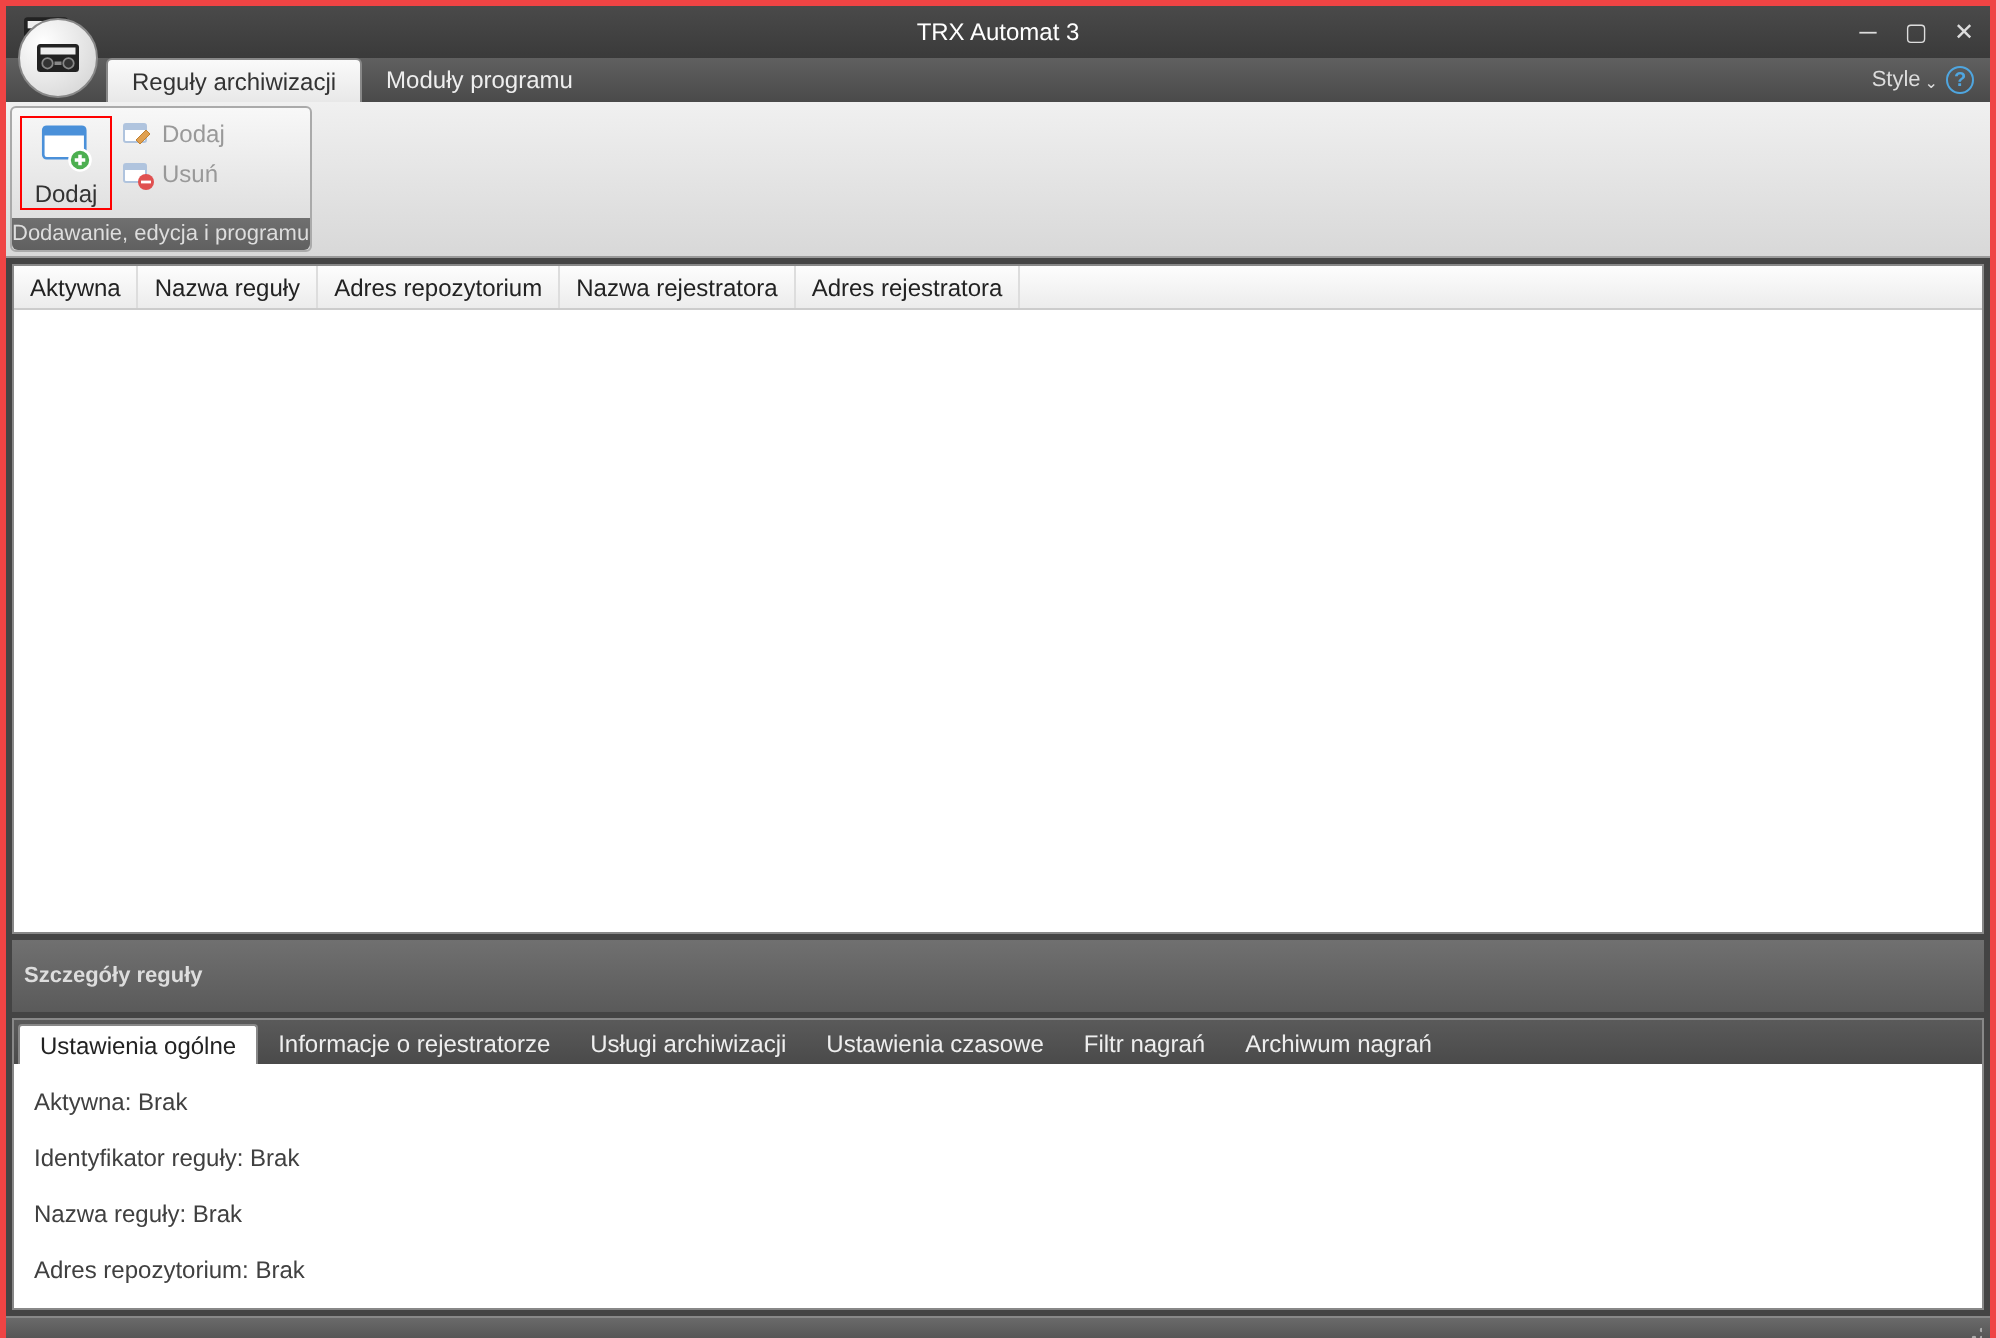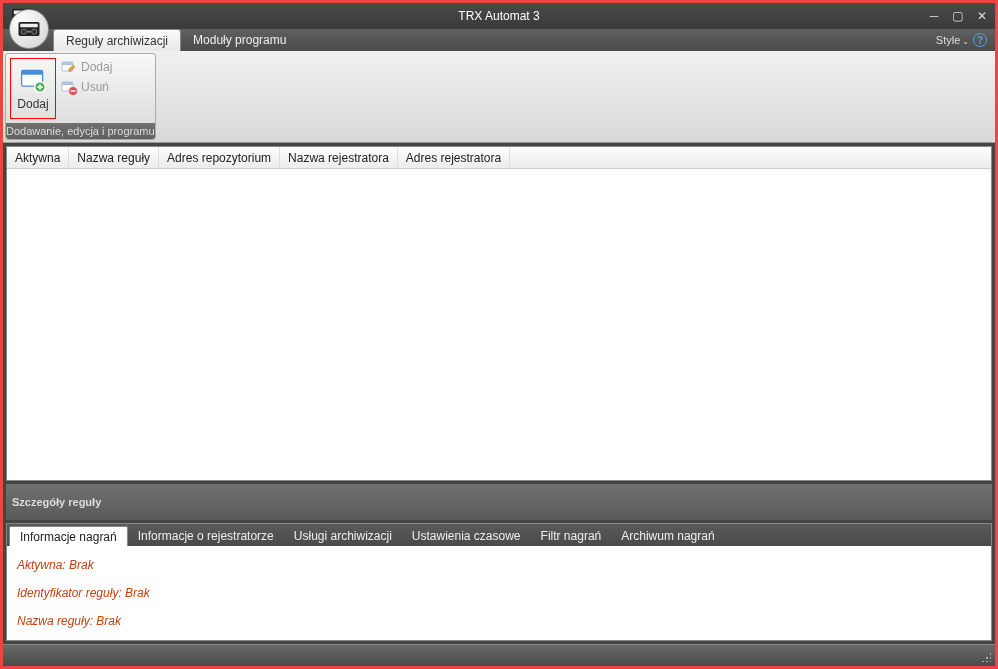--- a/index.html
+++ b/index.html
@@ -32,21 +32,21 @@
   .panel { background:#fff; border:1px solid #888; }
   .grid-panel { height:335px; display:flex; flex-direction:column; }
   .grid-header { height:22px; background:linear-gradient(#fdfdfd,#ececec); border-bottom:1px solid #ccc; display:flex; }
   .col { padding:0 8px; display:flex; align-items:center; font-size:12px; color:#222; border-right:1px solid #ddd; height:100%; cursor:default; }
   .grid-body { flex:1; background:#fff; }
   .details-title { height:36px; background:linear-gradient(#707070,#5a5a5a); color:#ddd; font-size:11px; padding:0 6px; display:flex; align-items:center;font-weight:bold; }
   .detail-panel { flex:1; display:flex; flex-direction:column; }
   .detail-tabs { height:22px; background:linear-gradient(#5a5a5a,#4a4a4a); display:flex; align-items:flex-end; padding-left:2px; }
   .dtab { height:20px; padding:0 10px; font-size:12px; color:#eee; display:flex; align-items:center; cursor:default; }
   .dtab.active { background:#fff; color:#222; border:1px solid #888; border-bottom:none; border-top-left-radius:2px; border-top-right-radius:2px; }
-  .detail-body { flex:1; background:#fff; padding:12px 10px; display:flex; flex-direction:column; gap:14px; font-size:12px; color:#c2410c;font-style:italic; }
+  .detail-body { flex:1; background:#fff; padding:12px 10px; display:flex; flex-direction:column; gap:14px; font-size:12px; color:#404040; }
   .statusbar { height:22px; background:linear-gradient(#6a6a6a,#4a4a4a); border-top:1px solid #888; display:flex; align-items:center; justify-content:flex-end; padding-right:2px; }
   .gripper { width:16px; height:16px; position:relative; }
   .gripper::before { content:""; position:absolute; right:2px; bottom:2px; width:10px; height:10px; background:
     radial-gradient(circle,#aaa 1px,transparent 1.3px) 8px 8px/4px 4px,
     radial-gradient(circle,#aaa 1px,transparent 1.3px) 4px 8px/4px 4px,
     radial-gradient(circle,#aaa 1px,transparent 1.3px) 8px 4px/4px 4px,
     radial-gradient(circle,#aaa 1px,transparent 1.3px) 0px 8px/4px 4px,
     radial-gradient(circle,#aaa 1px,transparent 1.3px) 4px 4px/4px 4px,
     radial-gradient(circle,#aaa 1px,transparent 1.3px) 8px 0px/4px 4px;
     background-repeat:no-repeat;
@@ -147,31 +147,32 @@
         <div class="col">Nazwa rejestratora</div>
         <div class="col">Adres rejestratora</div>
       </div>
       <div class="grid-body"></div>
     </div>
 
     <div class="details-title">Szczegóły reguły</div>
 
     <div class="panel detail-panel">
       <div class="detail-tabs">
-        <div class="dtab active">Informacje nagrań</div>
+        <div class="dtab active">Ustawienia ogólne</div>
         <div class="dtab">Informacje o rejestratorze</div>
         <div class="dtab">Usługi archiwizacji</div>
         <div class="dtab">Ustawienia czasowe</div>
         <div class="dtab">Filtr nagrań</div>
         <div class="dtab">Archiwum nagrań</div>
       </div>
       <div class="detail-body">
         <div>Aktywna: Brak</div>
         <div>Identyfikator reguły: Brak</div>
         <div>Nazwa reguły: Brak</div>
+        <div>Adres repozytorium: Brak</div>
       </div>
     </div>
 
   </div>
 
   <div class="statusbar">
     <div class="gripper"></div>
   </div>
 
 </div>

